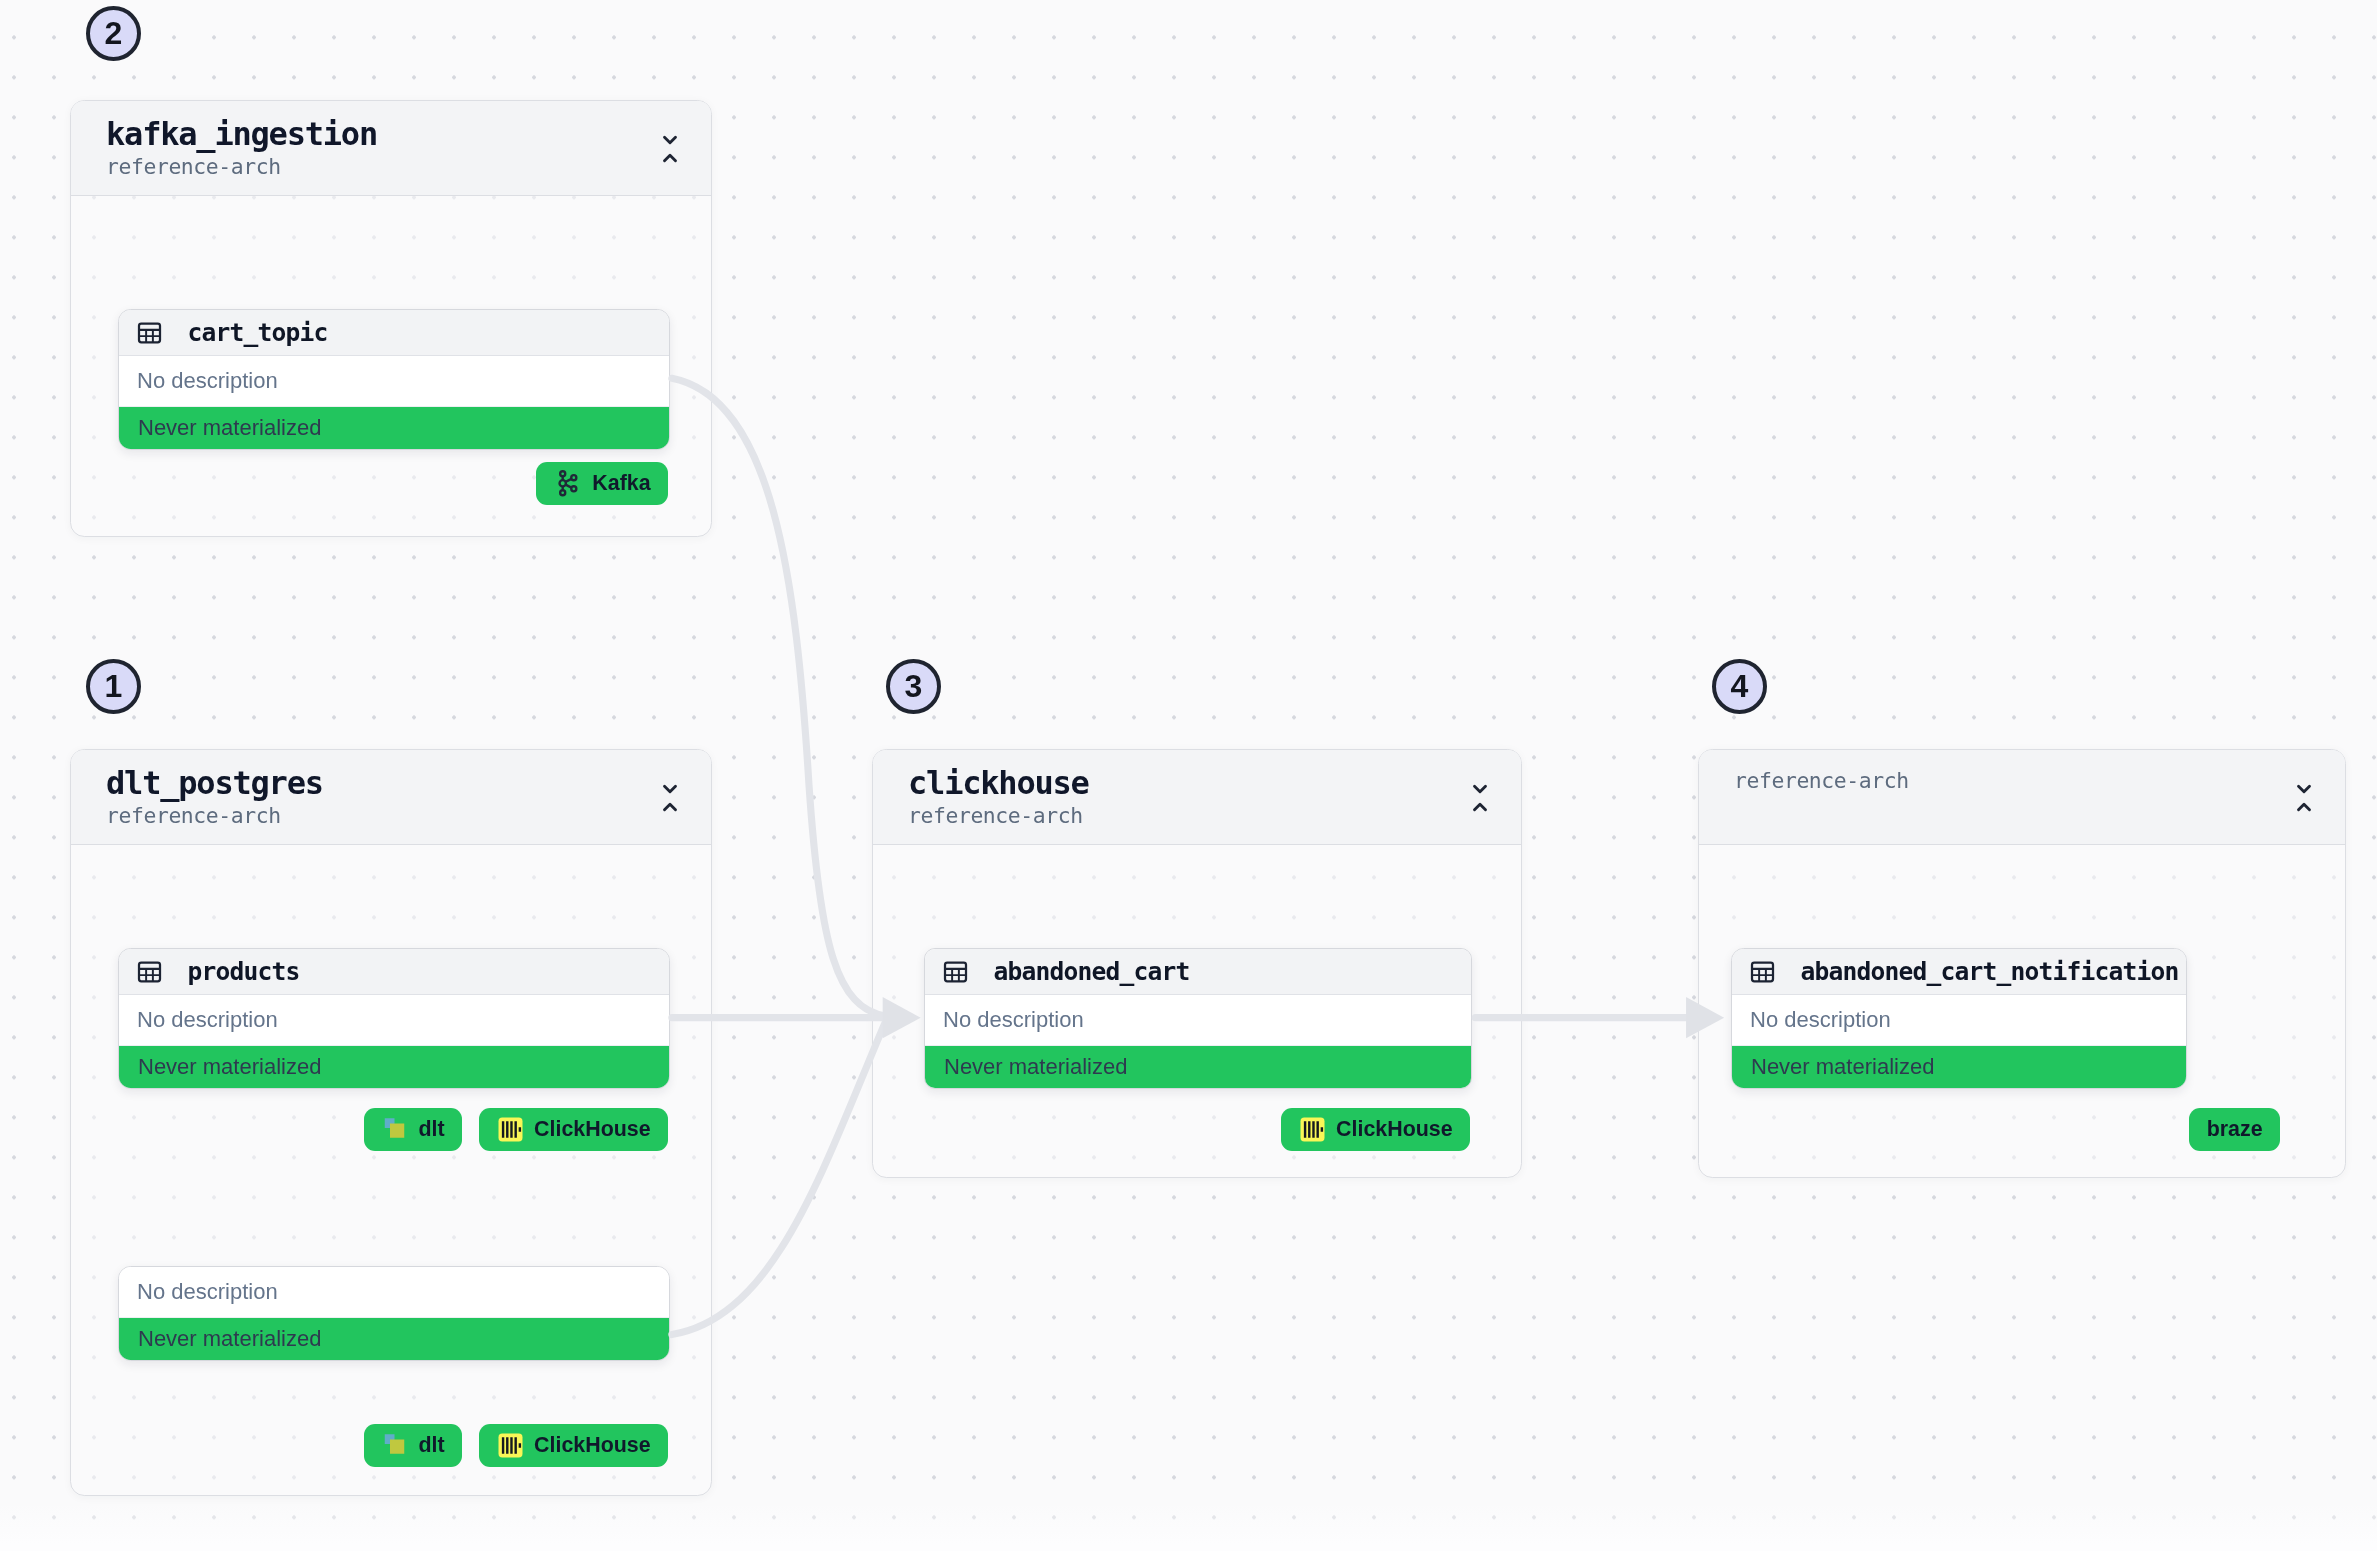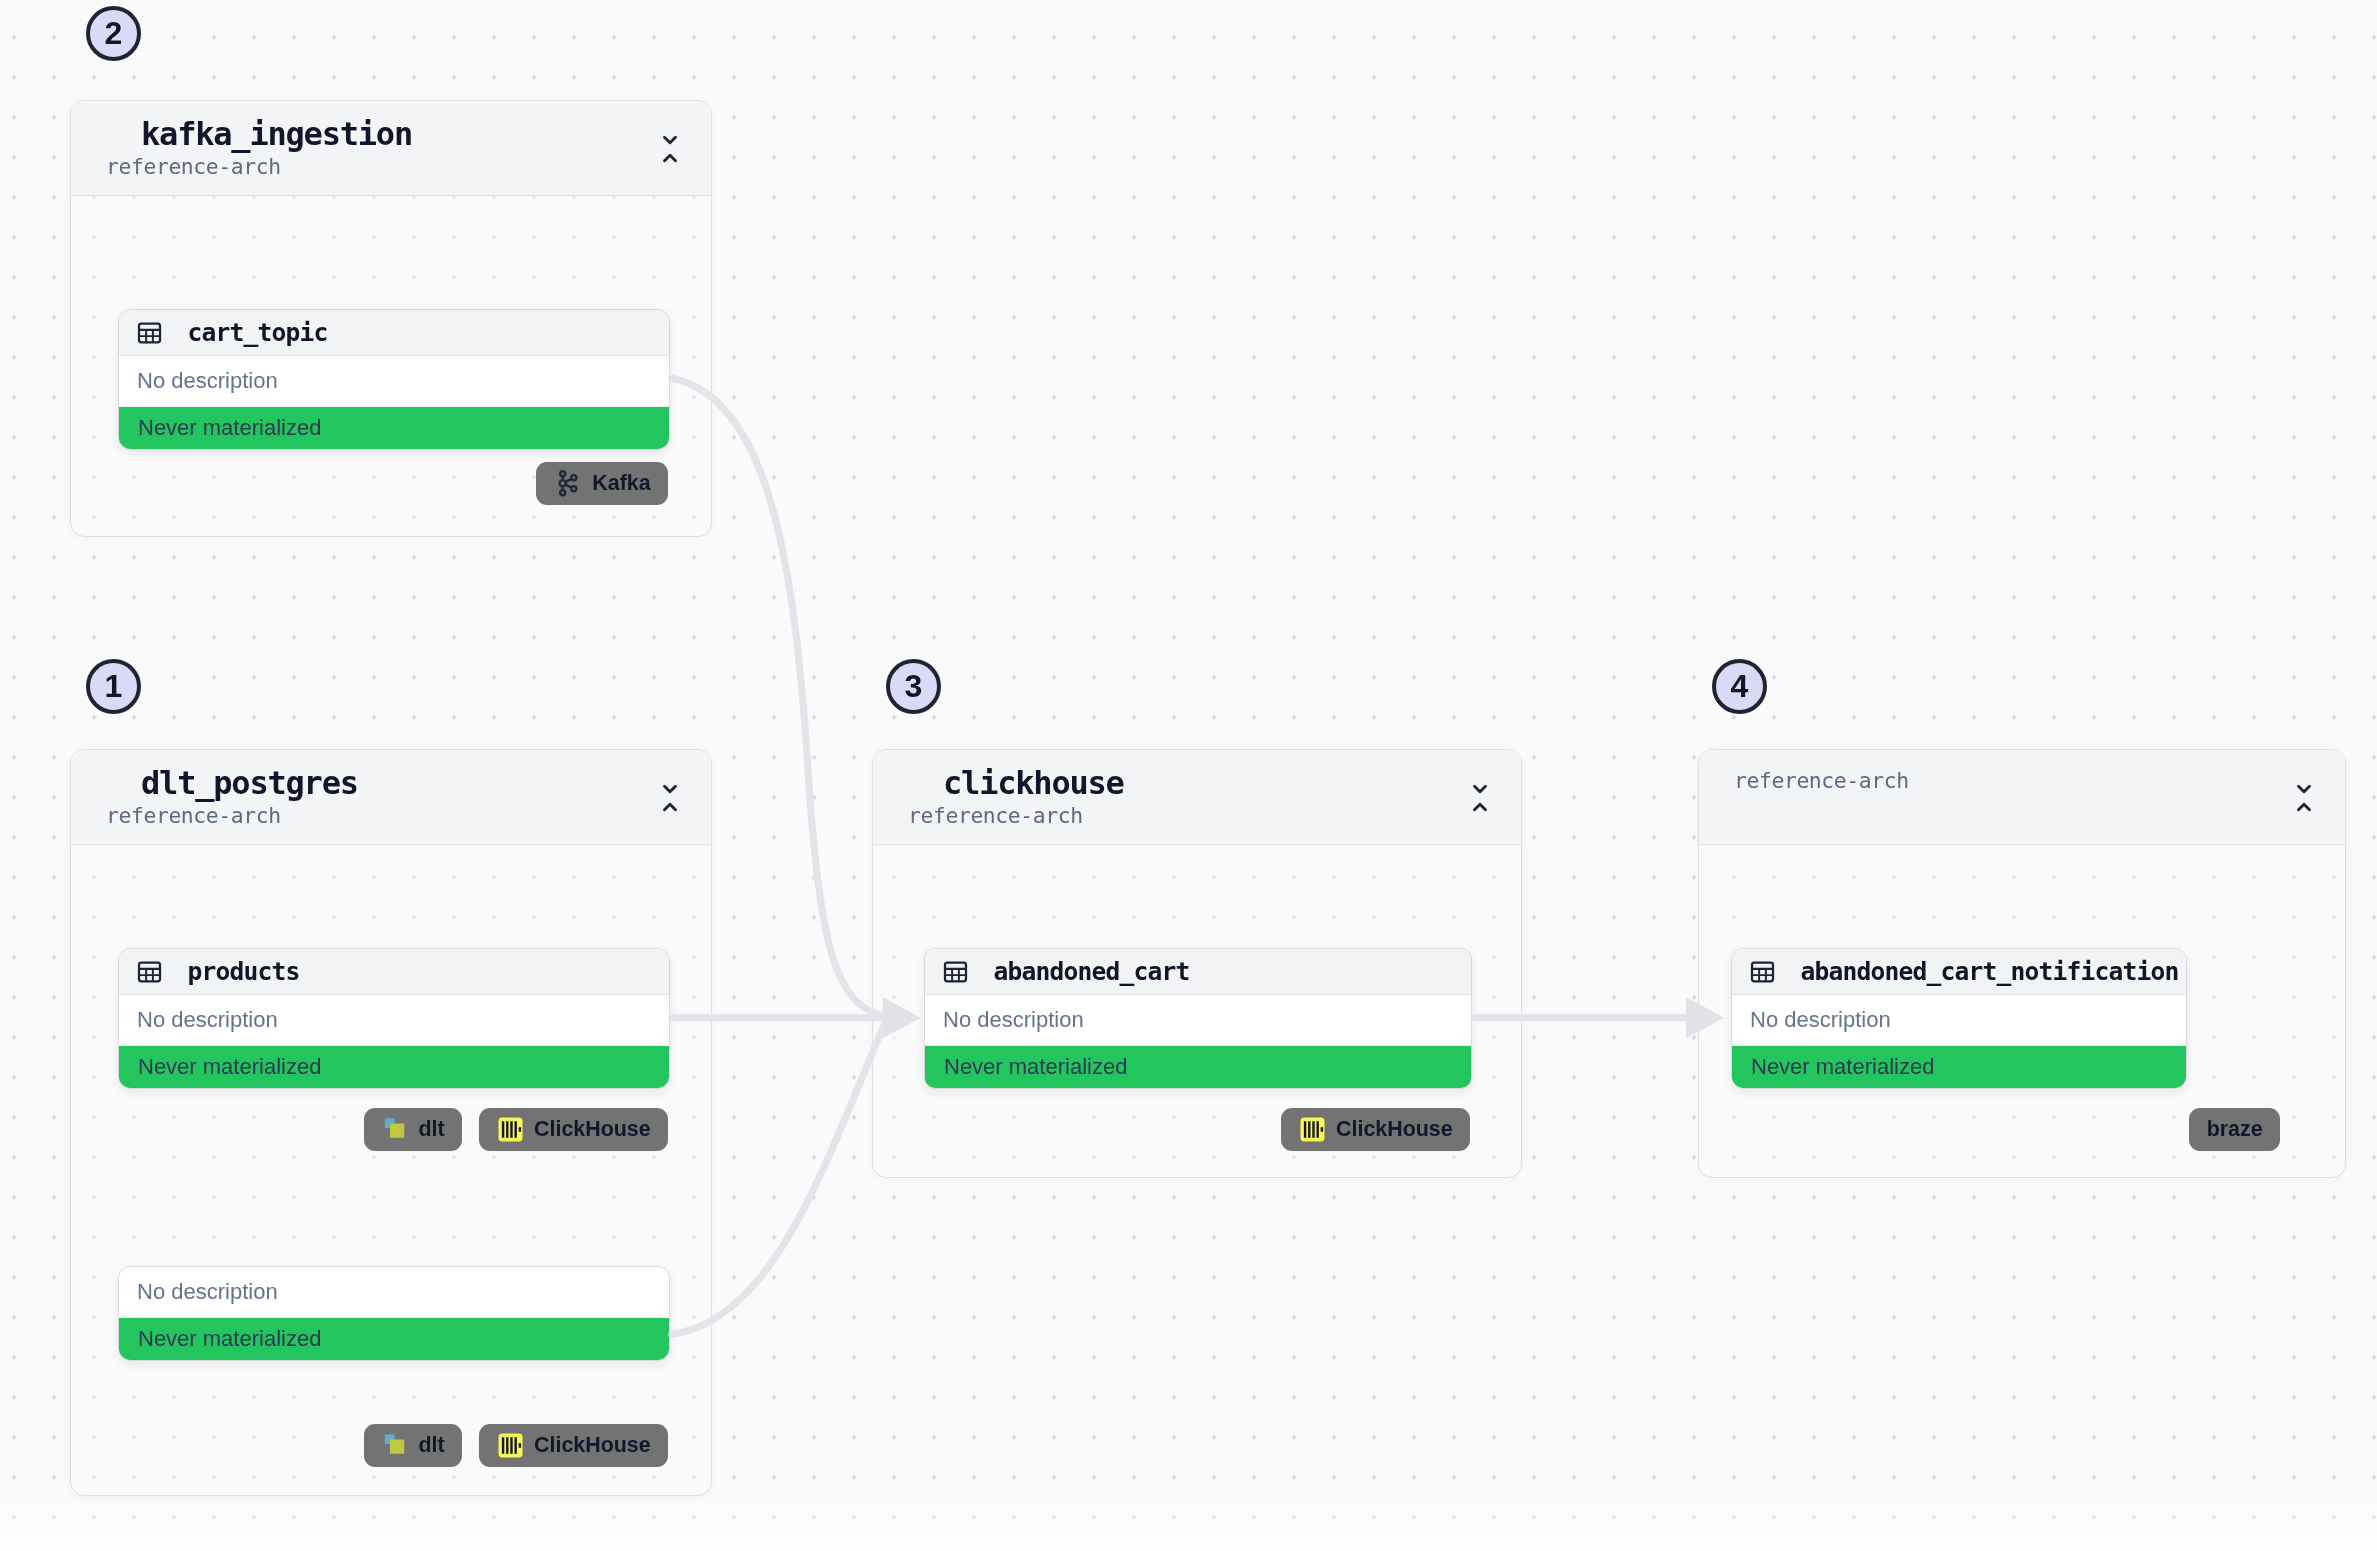--- a/index.html
+++ b/index.html
@@ -23,21 +23,21 @@
     box-shadow:0 1.6px 8px rgba(30,40,60,0.04);
   }
   .group-header{
     position:relative;height:95px;box-sizing:border-box;
     background:#f3f4f6;border-bottom:1.6px solid #dcdee3;
     border-radius:12.7px 12.7px 0 0;
     padding:16px 0 0 35px;cursor:pointer;
   }
   .group-title{
     font-family:"DejaVu Sans Mono", monospace;font-size:32px;font-weight:700;
-    color:#10172a;letter-spacing:-1.2px;line-height:35px;white-space:nowrap;margin-left:35px;
+    color:#10172a;letter-spacing:-1.2px;line-height:35px;white-space:nowrap;
   }
   .group-subtitle{
     font-family:"DejaVu Sans Mono", monospace;font-size:21.4px;color:#5b6activated-color;
     color:#5d6b7e;letter-spacing:-0.4px;line-height:25px;margin-top:1.6px;white-space:nowrap;
   }
   .collapse-btn{position:absolute;right:30px;top:32px;width:22px;height:32px;display:block;}
   
   .asset{
     position:absolute;box-sizing:border-box;z-index:4;
     border:1.6px solid #d6d8dd;border-radius:12.7px;overflow:hidden;
@@ -58,21 +58,21 @@
     font-size:22px;color:#64748b;
   }
   .asset-status{
     height:42px;background:#22c55e;
     display:flex;align-items:center;padding:0 19px;
     font-size:22px;color:#2e3a4f;
   }
   
   .tag-row{position:absolute;display:flex;gap:17.4px;justify-content:flex-end;z-index:4;}
   .tag{
-    height:43px;background:#737373;border-radius:11px;
+    height:43px;background:#22c55e;border-radius:11px;
     display:flex;align-items:center;gap:10.3px;padding:0 17.4px;
     font-size:21.4px;font-weight:700;color:#10192b;white-space:nowrap;
   }
   
   .marker{
     position:absolute;z-index:6;width:55px;height:55px;box-sizing:border-box;
     border-radius:50%;background:#d9daf8;border:4px solid #1f2430;
     display:flex;align-items:center;justify-content:center;
     font-size:32px;font-weight:700;color:#13161f;
   }

